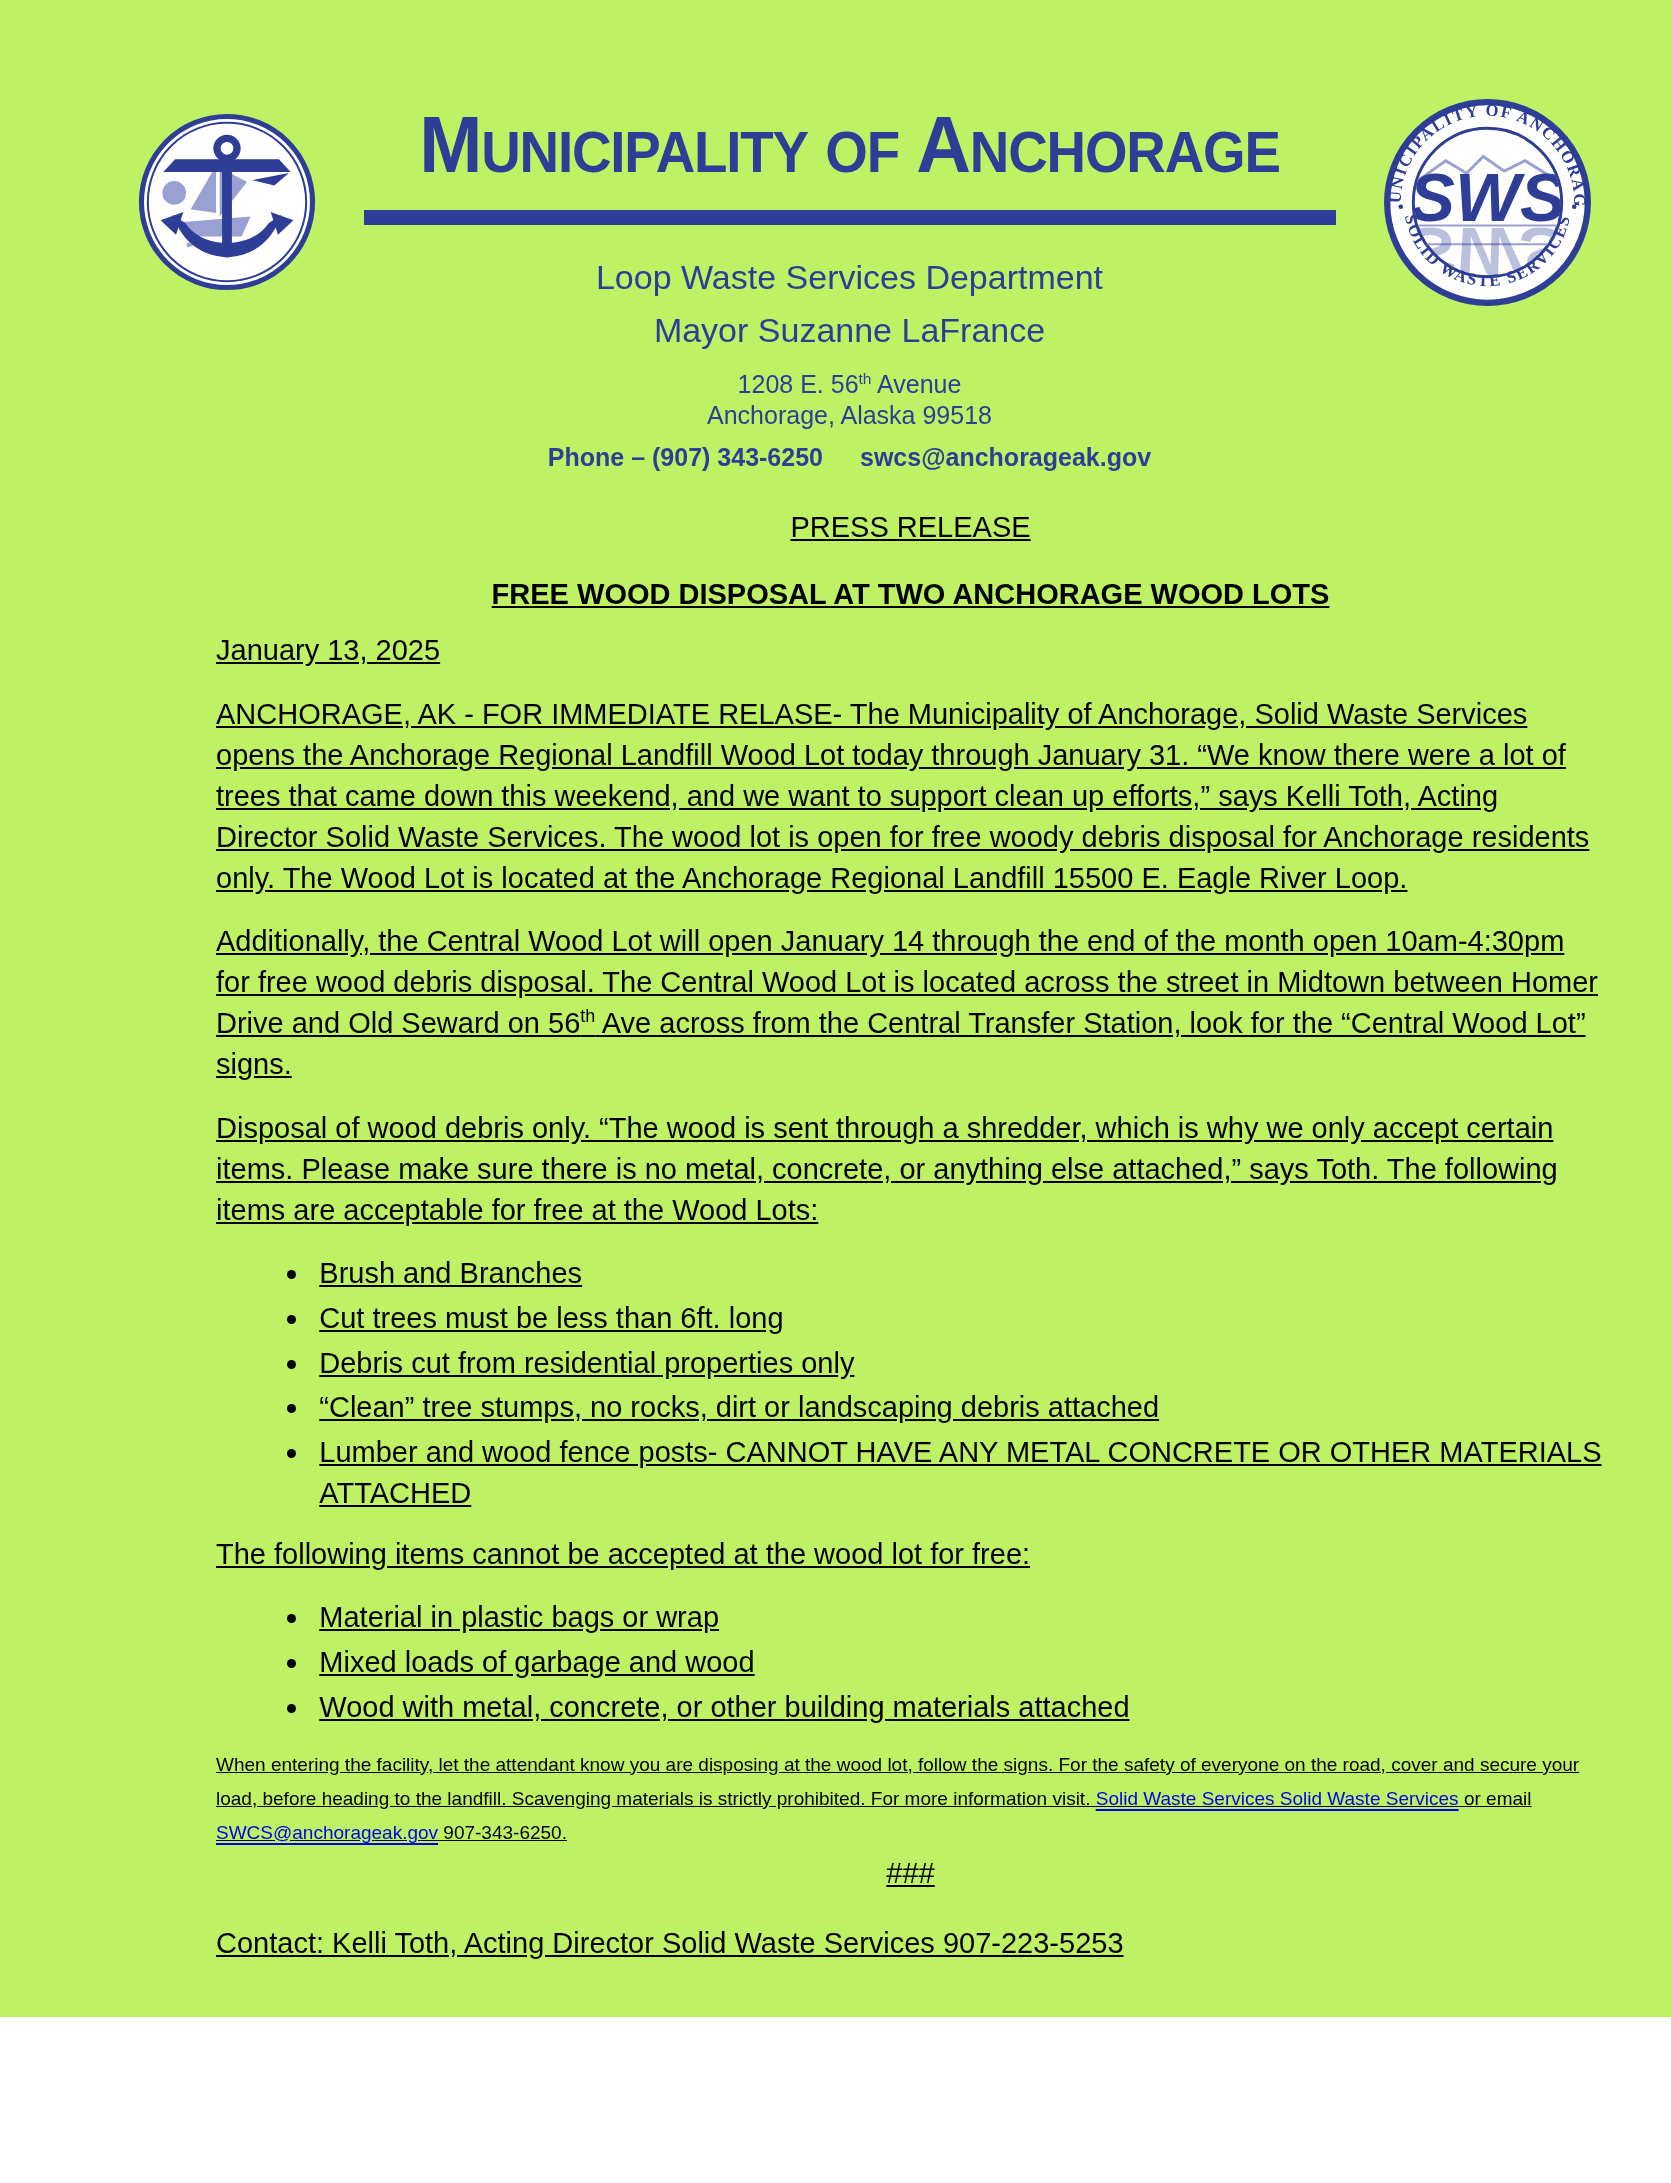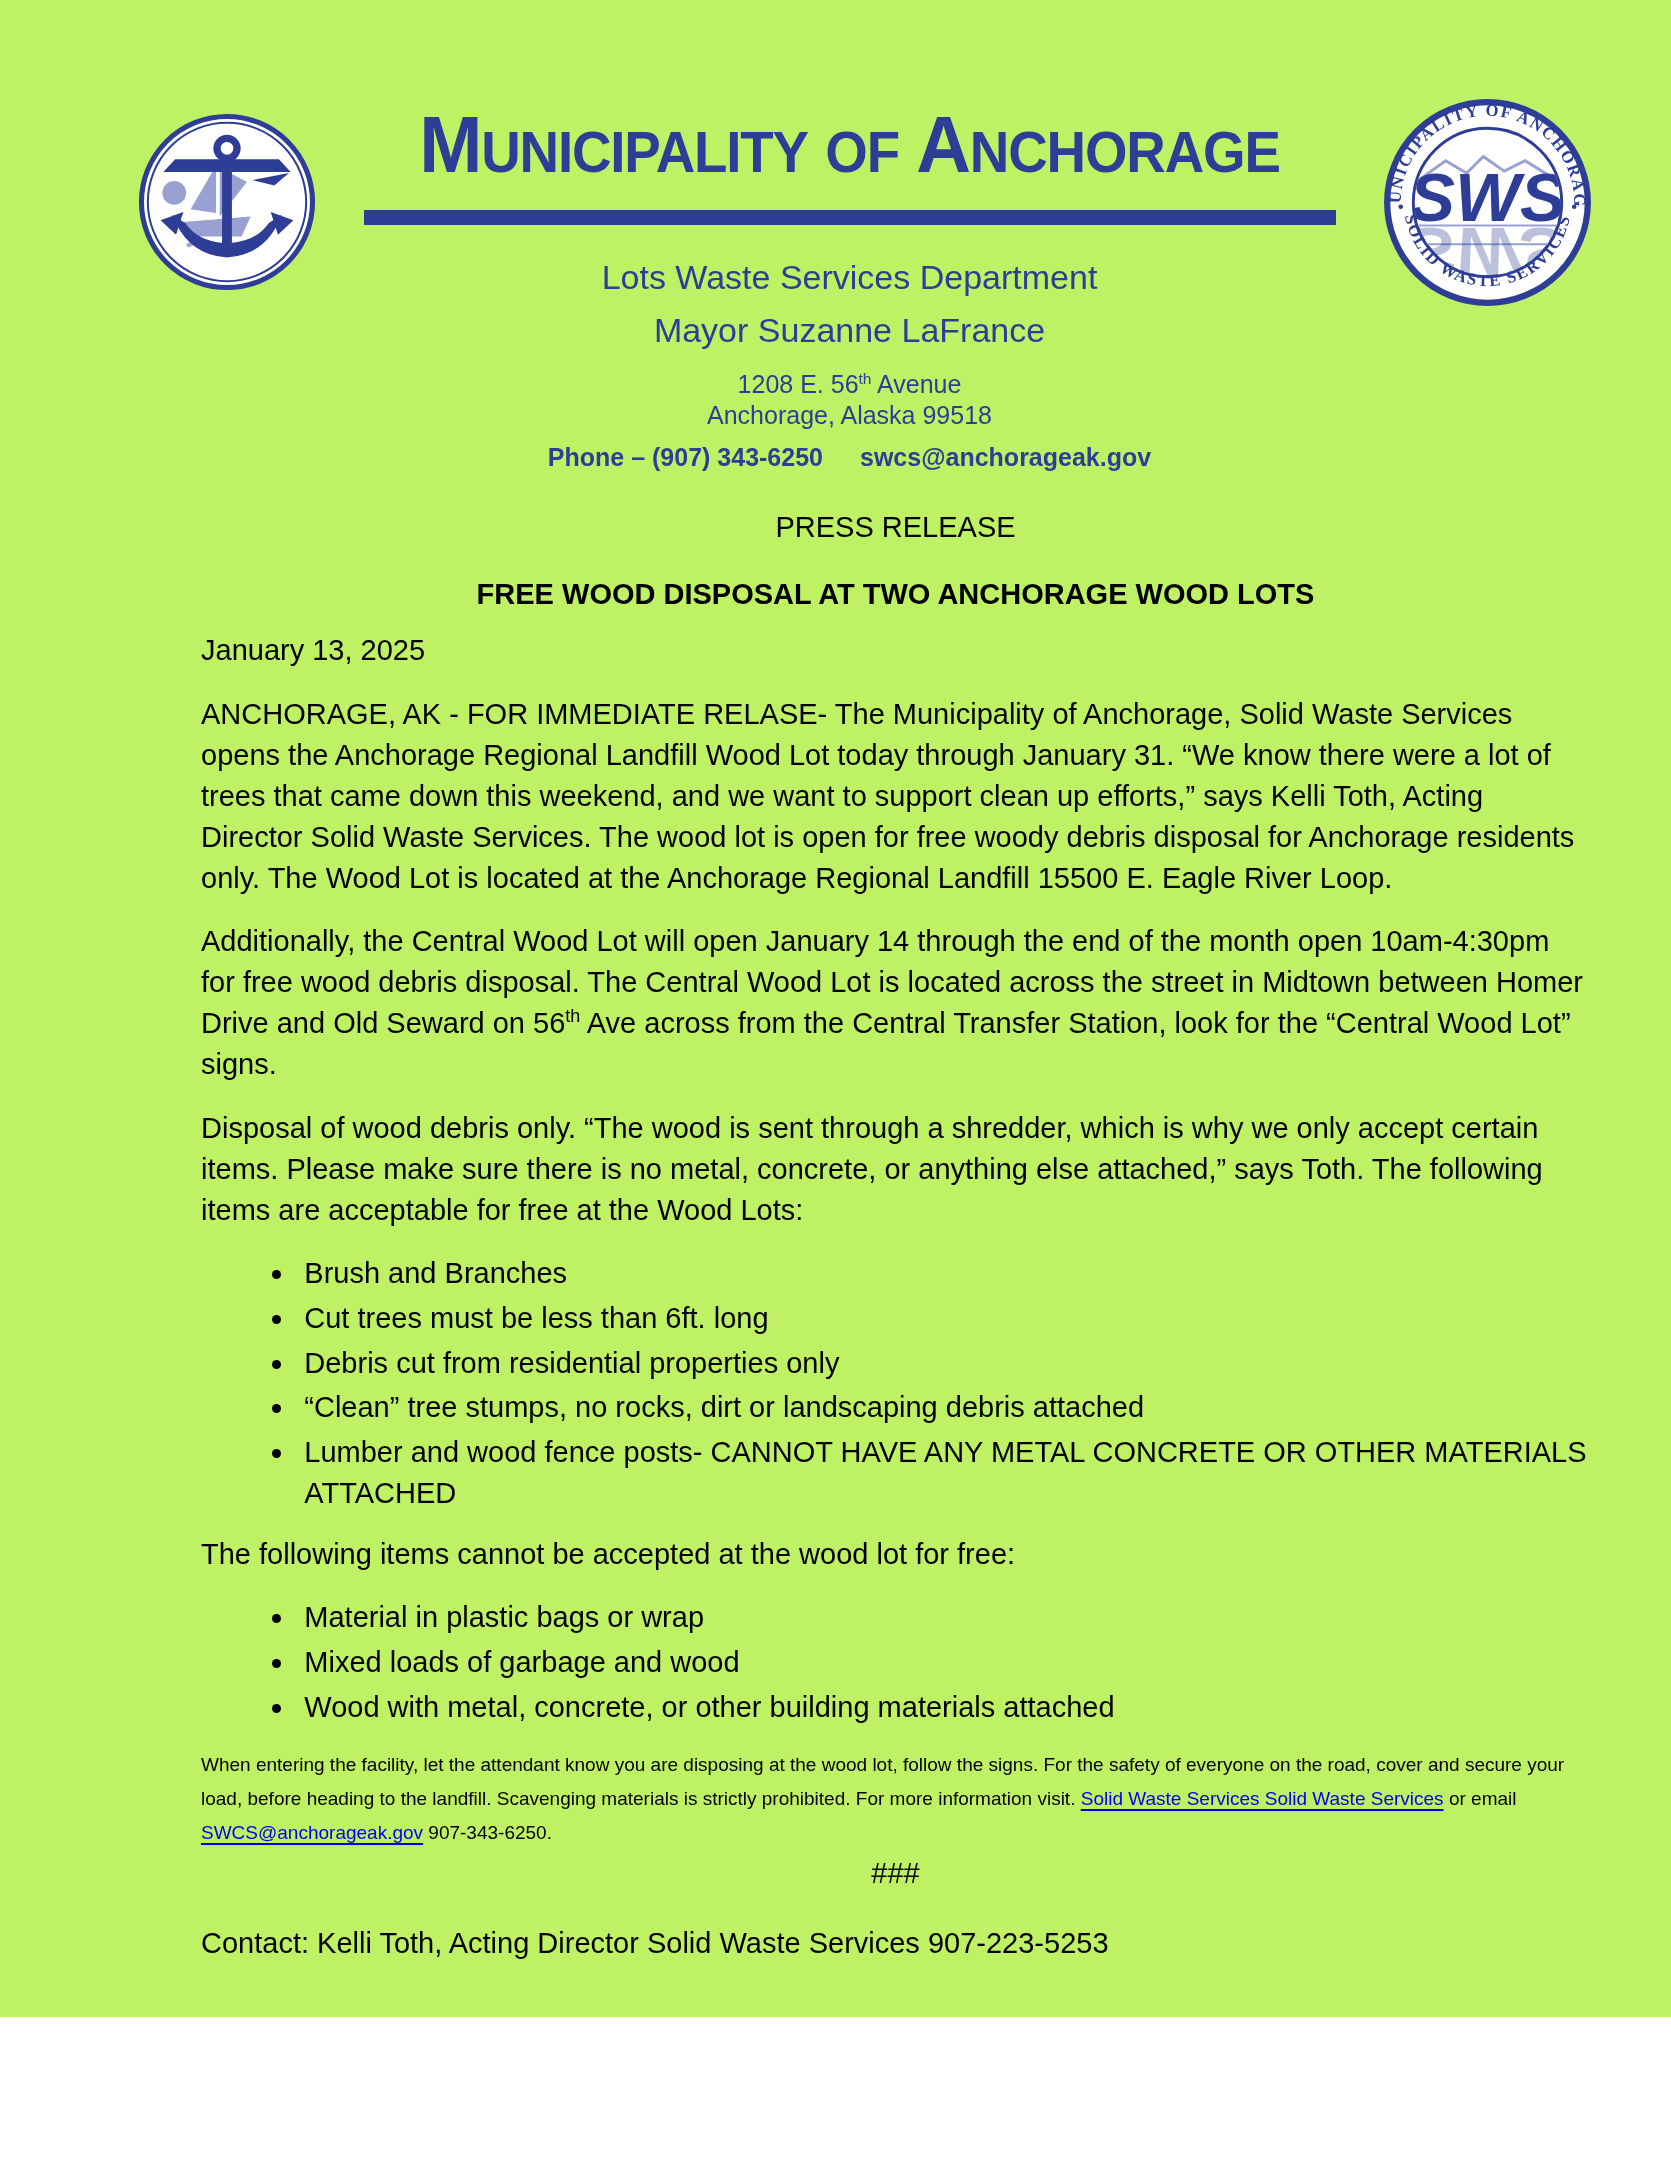--- a/index.html
+++ b/index.html
@@ -19,21 +19,21 @@
   .org-word:last-child{margin-right:0;}
   .header-rule{height:15.5px;background:#2e3d96;margin:22.6px auto 0;width:972px;}
   .dept{font-size:34px;margin-top:33px;}
   .mayor{font-size:34px;margin-top:14.3px;}
   .addr1{font-size:25px;margin-top:20px;}
   .addr2{font-size:25px;margin-top:2px;}
   .phoneline{font-size:25px;margin-top:13px;font-weight:bold;}
   .email{margin-left:37px;}
   sup{font-size:62%;line-height:0;}
   
-  .docbody{position:absolute;left:201px;top:507px;width:1389px;font-size:29px;line-height:41px;}
+  .docbody{position:absolute;left:216px;top:507px;width:1389px;font-size:29px;line-height:41px;text-decoration:underline;}
   .center{text-align:center;}
   .kicker{margin:0 0 26px;}
   .headline{font-weight:bold;margin:0 0 15px;}
   .dateline{margin:0 0 22.6px;}
   .para{margin:0 0 22.6px;}
   ul.itemlist{margin:12px 0 20px;padding-left:95px;list-style:disc;}
   ul.itemlist li{margin-bottom:3.6px;padding-left:8.3px;}
   .small{font-size:19px;line-height:34px;margin:0 0 3px;}
   a.doclink{color:#0000ee;text-decoration:underline;text-decoration-thickness:2.4px;text-underline-offset:4.2px;}
   .endmark{margin:0 0 29px;text-align:center;}
@@ -68,21 +68,21 @@
         <polygon points="15,33.5 85,33.5 78.5,26.5 21.5,26.5"></polygon>
         <path d="M20,57 Q28,79 50,80.5 Q72,79 80,57 L73,61.5 Q66,71.5 52,72.5 L48,72.5 Q34,71.5 27,61.5 Z"></path>
         <polygon points="13.5,60 26,55.5 22,68"></polygon>
         <polygon points="86.5,60 74,55.5 78,68"></polygon>
       </g>
     </svg>
 
     <div class="header-center">
       <h1 class="org-title"><span class="org-word"><span class="big">M</span><span>UNICIPALITY</span></span><span class="org-word"><span>OF</span></span><span class="org-word"><span class="big">A</span><span>NCHORAGE</span></span></h1>
       <div class="header-rule"></div>
-      <div class="dept">Lots Waste Services Department</div>
+      <div class="dept">Loop Waste Services Department</div>
       <div class="mayor">Mayor Suzanne LaFrance</div>
       <div class="addr1"><span>1208 E. 56</span><sup>th</sup><span> Avenue</span></div>
       <div class="addr2">Anchorage, Alaska 99518</div>
       <div class="phoneline"><span>Phone – (907) 343-6250</span><span class="email">swcs@anchorageak.gov</span></div>
     </div>
 
     <svg class="seal-right" viewBox="0 0 100 100">
       <defs>
         <path id="arcTop" d="M 8.5,50 A 41.5,41.5 0 0 1 91.5,50"></path>
         <path id="arcBottom" d="M 10,50 A 40,40 0 0 0 90,50"></path>

